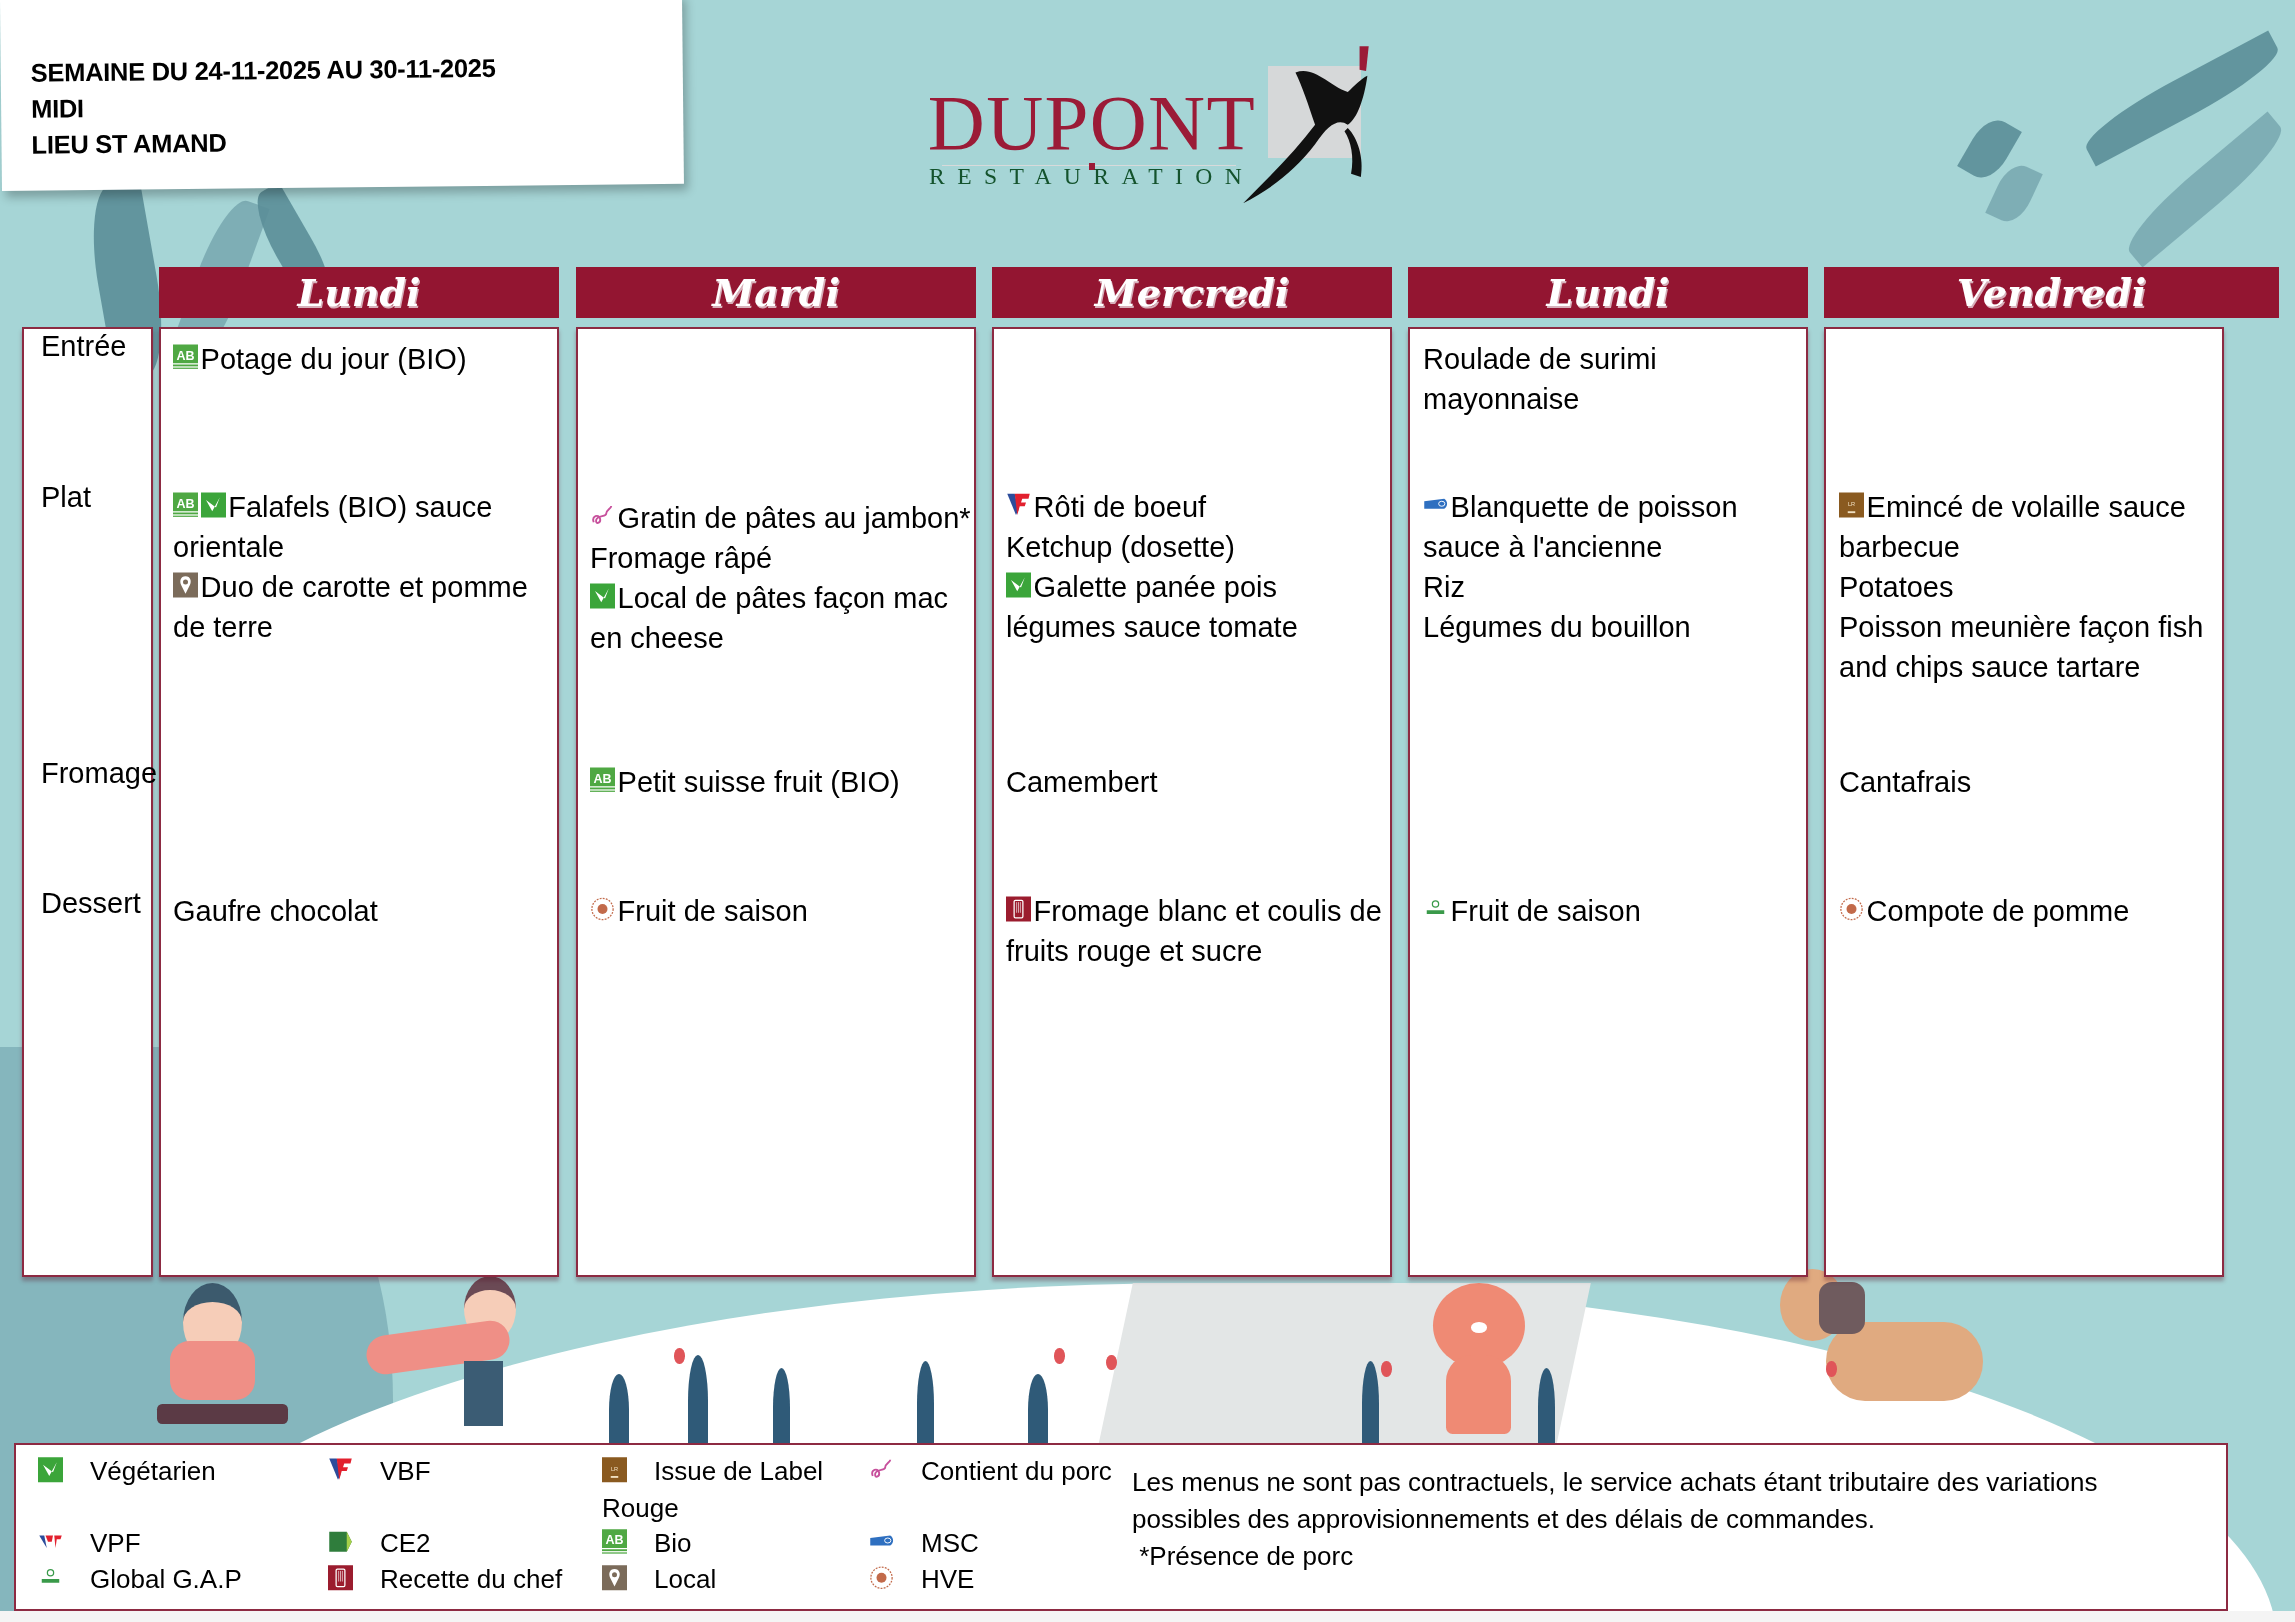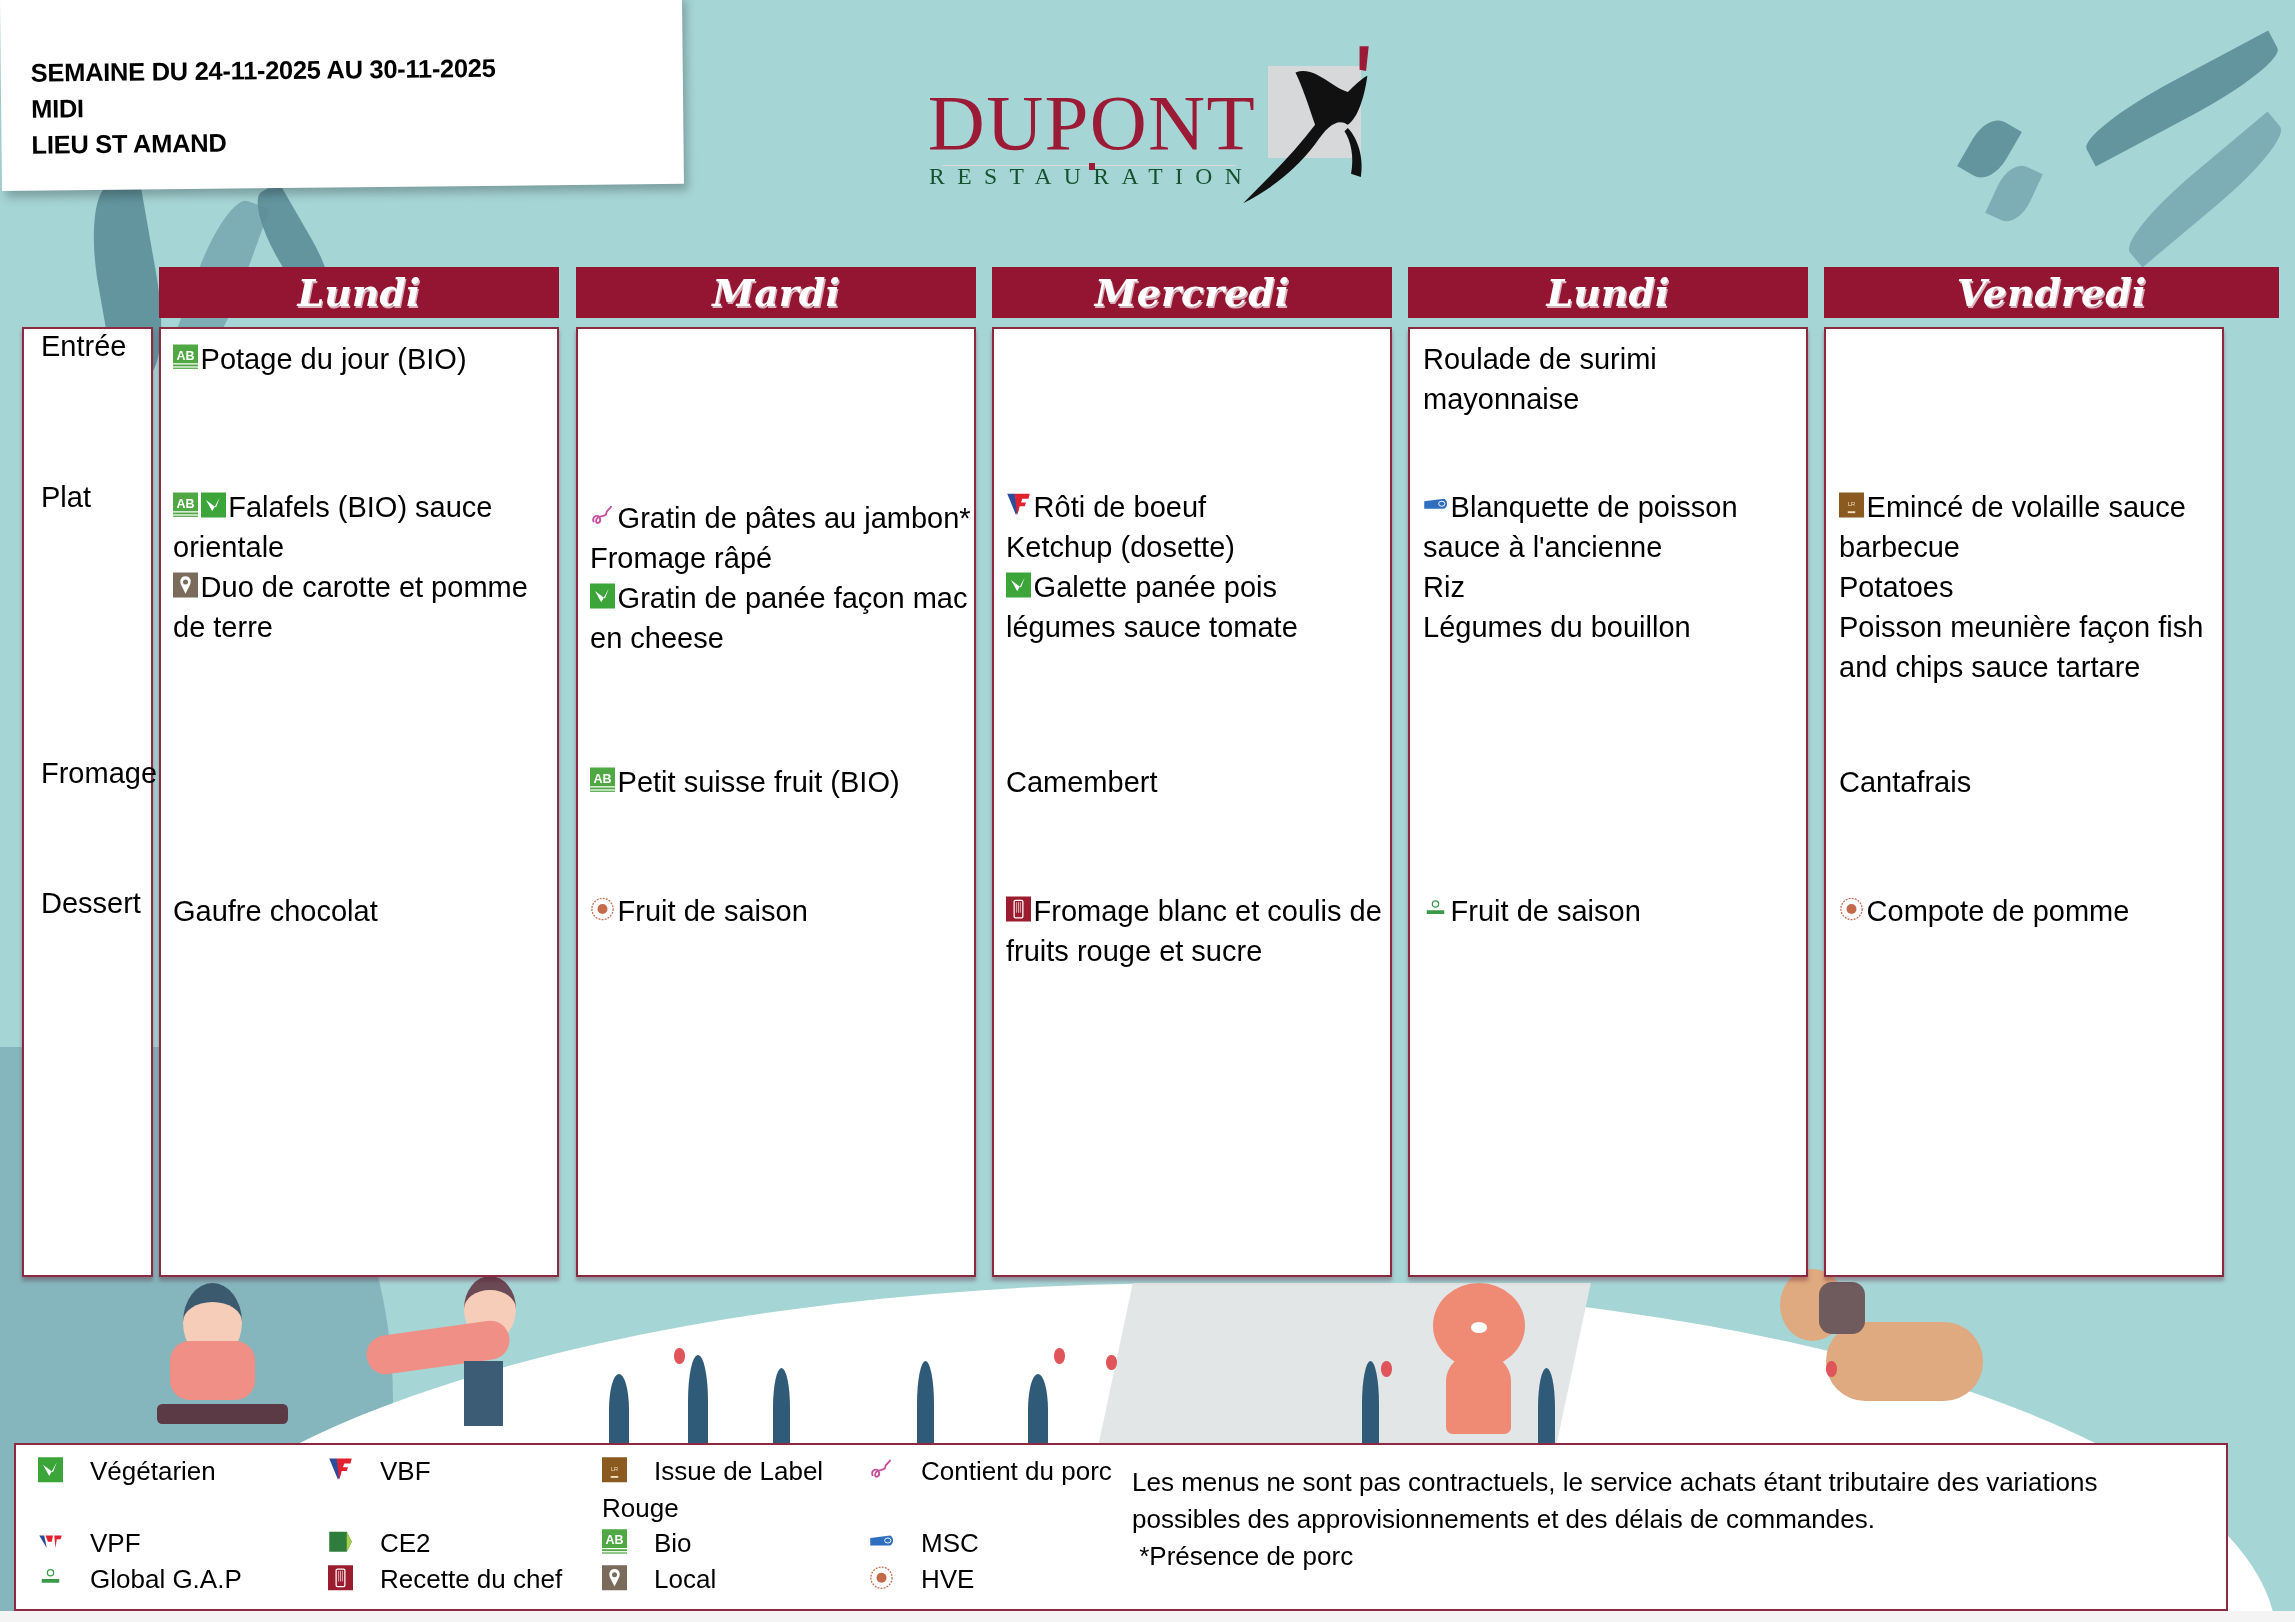--- a/index.html
+++ b/index.html
@@ -172,21 +172,21 @@
     </div>
     <div class="box" style="left:576px;width:400px;"></div>
     <div class="item" style="left:590px;top:474px;margin-top:24px;">
       <span class="ln"><span class="ico"><svg viewBox="0 0 40 40">
             <path d="M6 30 C2 20 14 16 16 24 C18 32 8 34 10 26 C12 18 26 22 26 16 C26 10 34 8 34 4" stroke="#c7509c" stroke-width="3" fill="none"></path>
           </svg></span><span>Gratin de pâtes au jambon*</span></span>
       <span class="ln"><span>Fromage râpé</span></span>
       <span class="ln"><span class="ico"><svg viewBox="0 0 40 40">
             <rect width="40" height="40" fill="#3ba53a"></rect>
             <path d="M8 12 L18 30 L30 8 L24 24 Z" fill="#fff"></path>
-          </svg></span><span>Gratin de panée façon mac</span></span>
+          </svg></span><span>Local de pâtes façon mac</span></span>
       <span class="ln"><span>en cheese</span></span>
     </div>
     <div class="item" style="left:590px;top:762px;">
       <span class="ln"><span class="ico"><svg viewBox="0 0 40 40" style="font-size:44px">
             <rect width="40" height="30" fill="#4fa843"></rect>
             <text x="20" y="24" font-size="20" font-family="Liberation Sans" font-weight="bold" fill="#fff" text-anchor="middle">AB</text>
             <rect y="32" width="40" height="3" fill="#4fa843"></rect>
             <rect y="37" width="40" height="2" fill="#4fa843"></rect>
           </svg></span><span>Petit suisse fruit (BIO)</span></span>
     </div>

